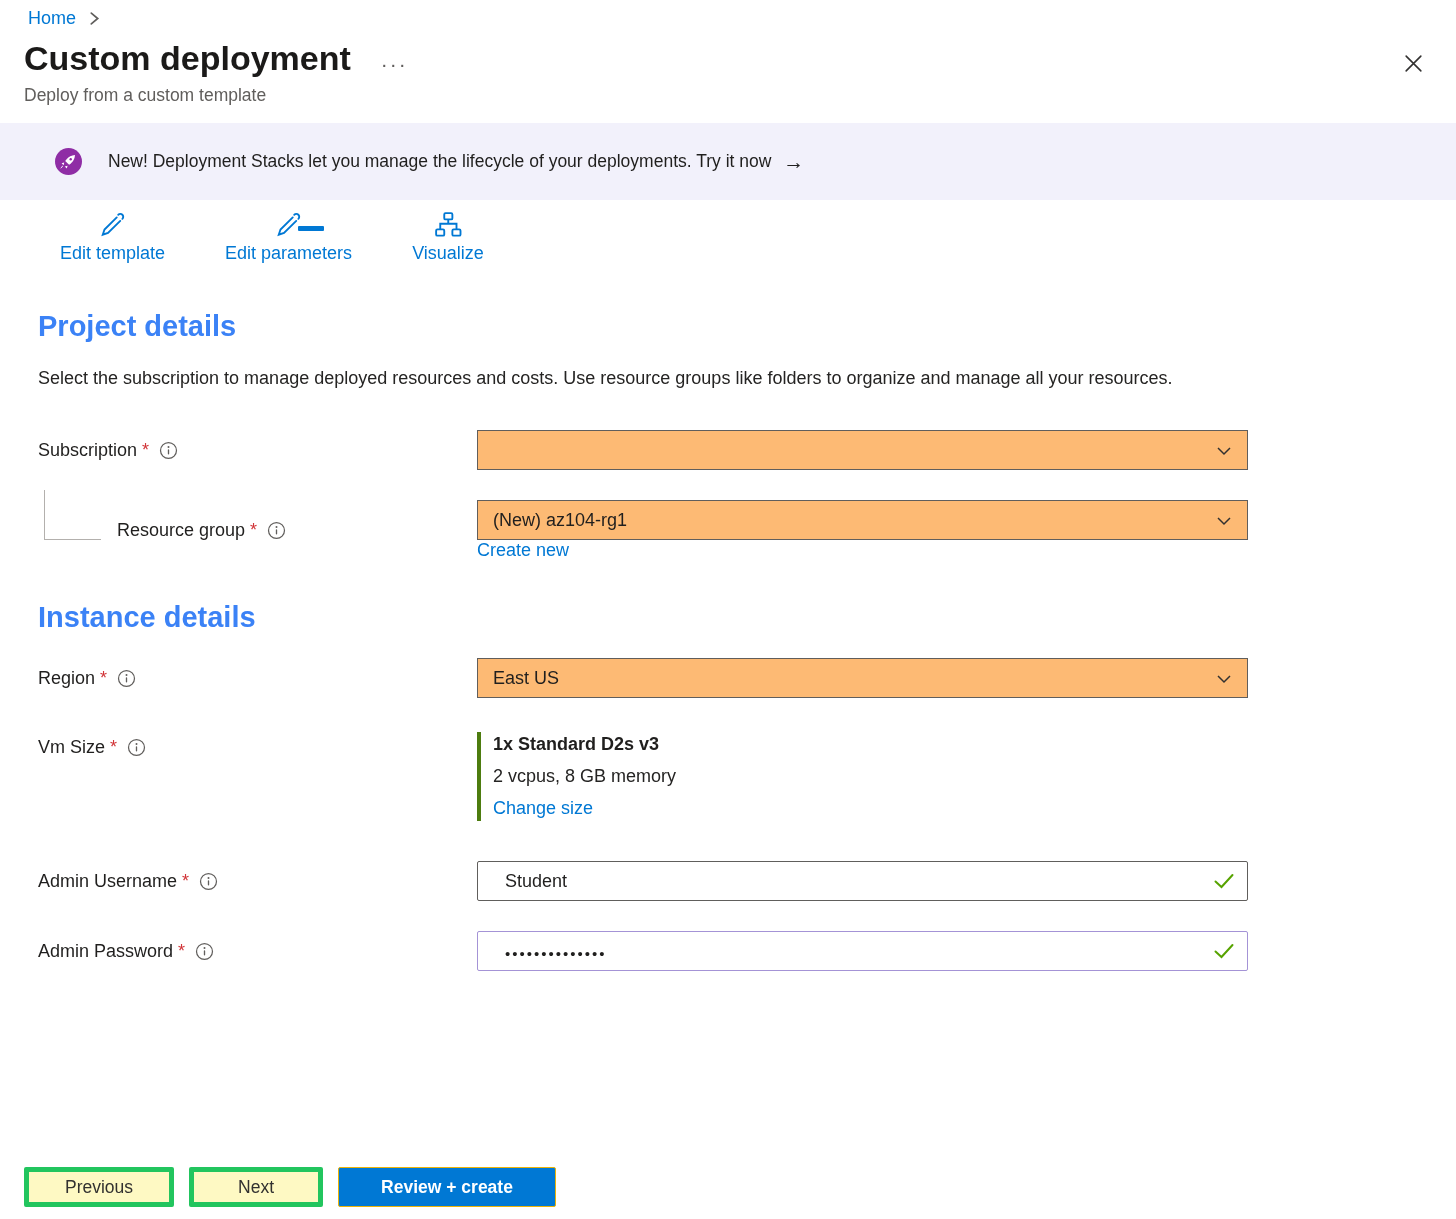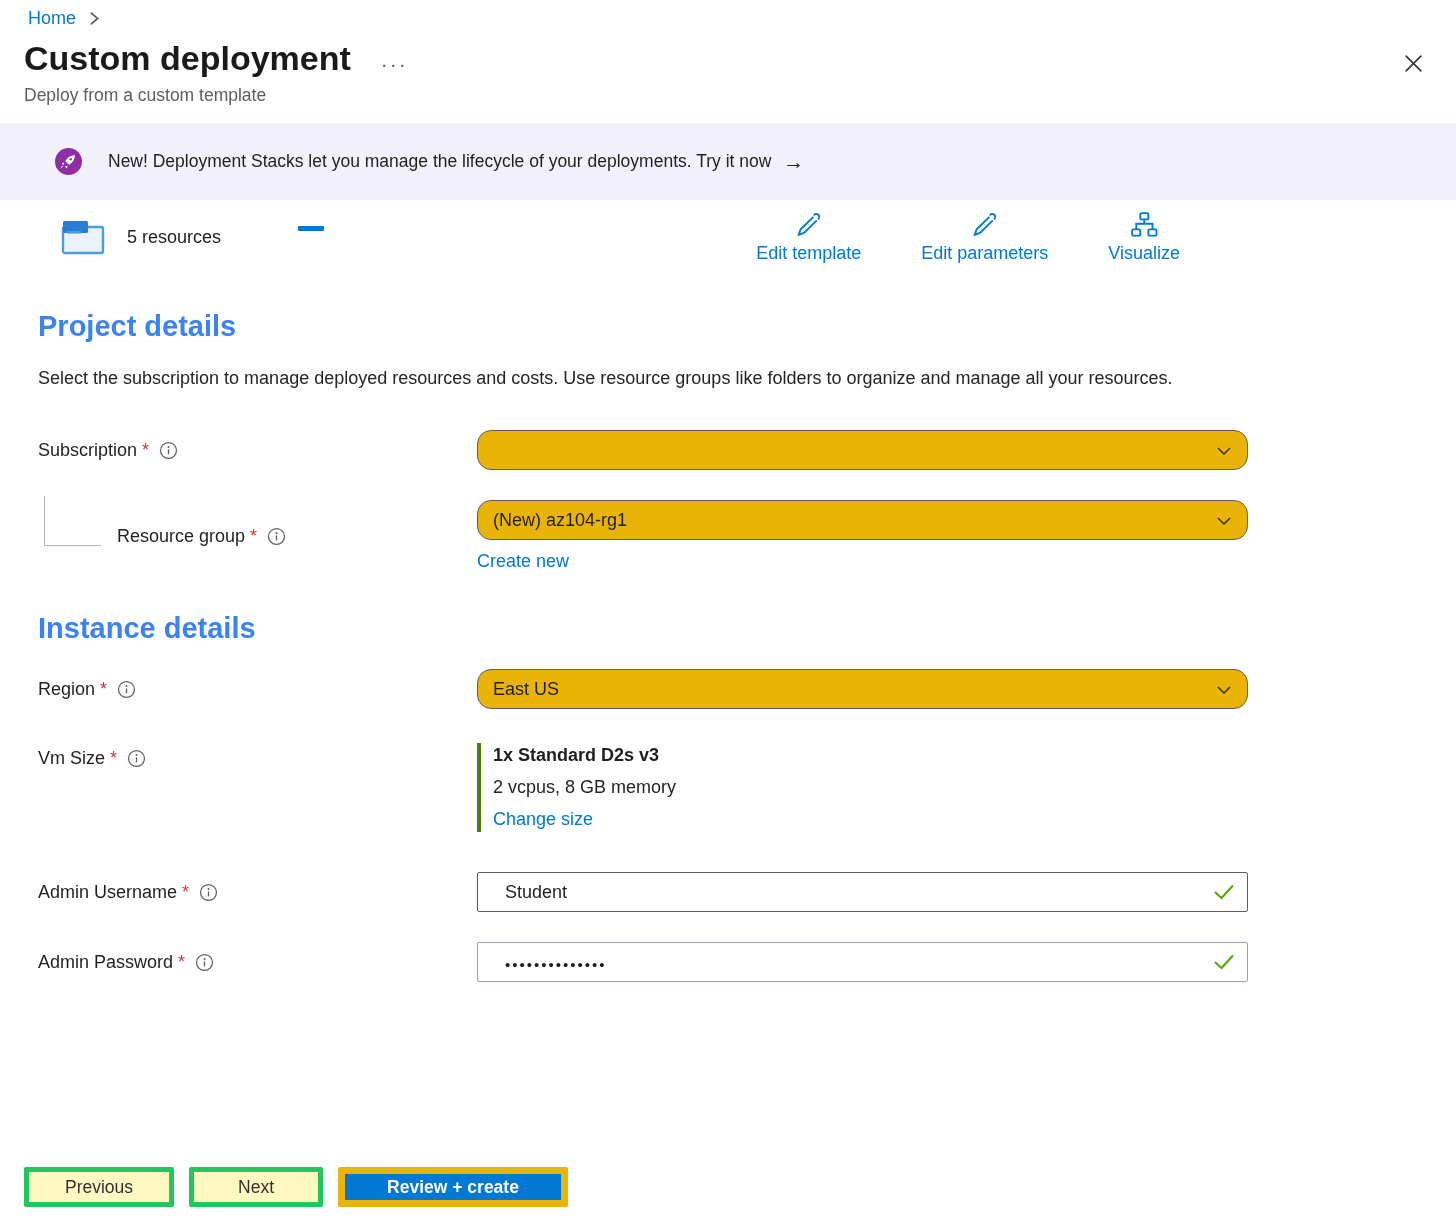--- a/index.html
+++ b/index.html
@@ -50,28 +50,28 @@
   
   .form-row{display:flex;align-items:center;margin-top:30px}
   .form-row.top-align{align-items:flex-start}
   .label-col{width:439px;display:flex;align-items:center;font-size:18px;position:relative;color:#201f1e}
   .label-col .lbl{white-space:nowrap}
   .control-col{width:771px;position:relative}
   .req{color:#d13438;margin-left:5px}
   .info-icon{display:inline-flex;margin-left:10px}
   .sub-row{margin-top:36px}
 
-  .combo{height:40px;border:1px solid #605e5c;border-radius:14px;display:flex;align-items:center;
-         padding:0 44px 0 15px;font-size:18px;background:#eab308;cursor:pointer;position:relative;color:#201f1e}
+  .combo{height:40px;border:1px solid #605e5c;border-radius:0;display:flex;align-items:center;
+         padding:0 44px 0 15px;font-size:18px;background:#fdba74;cursor:pointer;position:relative;color:#201f1e}
   .chev{position:absolute;right:15px;top:13px}
 
   .connector{position:absolute;left:6px;top:-30px;width:57px;height:50px;
              border-left:1px solid #b3b0ad;border-bottom:1px solid #b3b0ad}
   .rg-label{margin-left:79px}
-  .create-new{display:inline-block;margin-top:11px;font-size:18px}
+  .create-new{display:inline-block;margin-top:0;font-size:18px}
 
   .instance-heading{margin-top:40px}
   .region-row{margin-top:24px}
 
   .vm-row{margin-top:34px}
   .vm-block{border-left:4px solid #4d7c0f;padding:2px 0 2px 12px}
   .vm-title{font-size:18px;font-weight:700;color:#201f1e}
   .vm-specs{margin-top:11px;font-size:18px;color:#252423}
   .vm-link{display:inline-block;margin-top:11px;font-size:18px}
 
@@ -79,21 +79,21 @@
   .text-input{width:100%;height:40px;border:1px solid #605e5c;border-radius:2px;
               padding:0 44px 0 27px;font-size:18px;font-family:"Liberation Sans",sans-serif;color:#201f1e;outline:none;background:#fff}
   .password-input{border-color:#a493d6;font-size:15px;letter-spacing:2px;padding-top:4px}
   .check{position:absolute;right:13px;top:11px}
 
   
   .footer{position:absolute;left:24px;bottom:12px;display:flex;gap:15px}
   .btn{height:40px;font-size:17.5px;border-radius:2px;cursor:pointer;font-family:"Liberation Sans",sans-serif}
   .btn-secondary{background:#fef9c3;border:5px solid #22c55e;color:#323130;padding:0 36px}
   .btn-next{padding:0 44px}
-  .btn-primary{background:#0078d4;border:7px solid #eab308;color:#fff;padding:0 42px;font-weight:700}
+  .btn-primary{background:#0078d4;border:1px solid #eab308;color:#fff;padding:0 42px;font-weight:700}
 </style>
 </head>
 <body>
 
 <nav class="breadcrumb">
   <a class="crumb">Home</a>
   <span>
     <svg width="13" height="15" viewBox="0 0 12 14">
         <path d="M3 2 L9 7 L3 12" stroke="#605e5c" stroke-width="1.6" fill="none" stroke-linecap="round"></path>
       </svg>
@@ -125,30 +125,20 @@
       <path d="M7.6 18.2l-1.6 1.6" stroke="#fff" stroke-width="1" stroke-linecap="round"></path>
     </svg>
   </span>
   <span class="banner-text">New! Deployment Stacks let you manage the lifecycle of your deployments. Try it now</span>
   <span class="arrow">→</span>
 </div>
 
 <div class="clipped-frag"></div>
 
 <div class="template-row">
-  <div class="resource-tile">
-    <span>
-      <svg width="46" height="38" viewBox="0 0 46 38">
-        <rect x="3" y="9" width="40" height="26" rx="2" fill="#eaf3fc" stroke="#4a9ede" stroke-width="2.4"></rect>
-        <rect x="3" y="3" width="25" height="12" rx="1.5" fill="#2b7cd3"></rect>
-        <rect x="7" y="13" width="14" height="2.6" fill="#4a9ede"></rect>
-      </svg>
-    </span>
-    <span class="resource-label">5 resources</span>
-  </div>
 
   <div class="actions">
     <div class="action">
       <span>
         <svg width="32" height="30" viewBox="0 0 24 24">
           <path d="M16.2 3.8a2.3 2.3 0 0 1 3.3 3.3 M17.8 8.7 L8 18.4 L3.8 19.8 L5.2 15.6 L15 5.9" fill="none" stroke="#0078d4" stroke-width="1.5" stroke-linecap="round"></path>
         </svg>
       </span>
       <span class="action-label">Edit template</span>
     </div>

